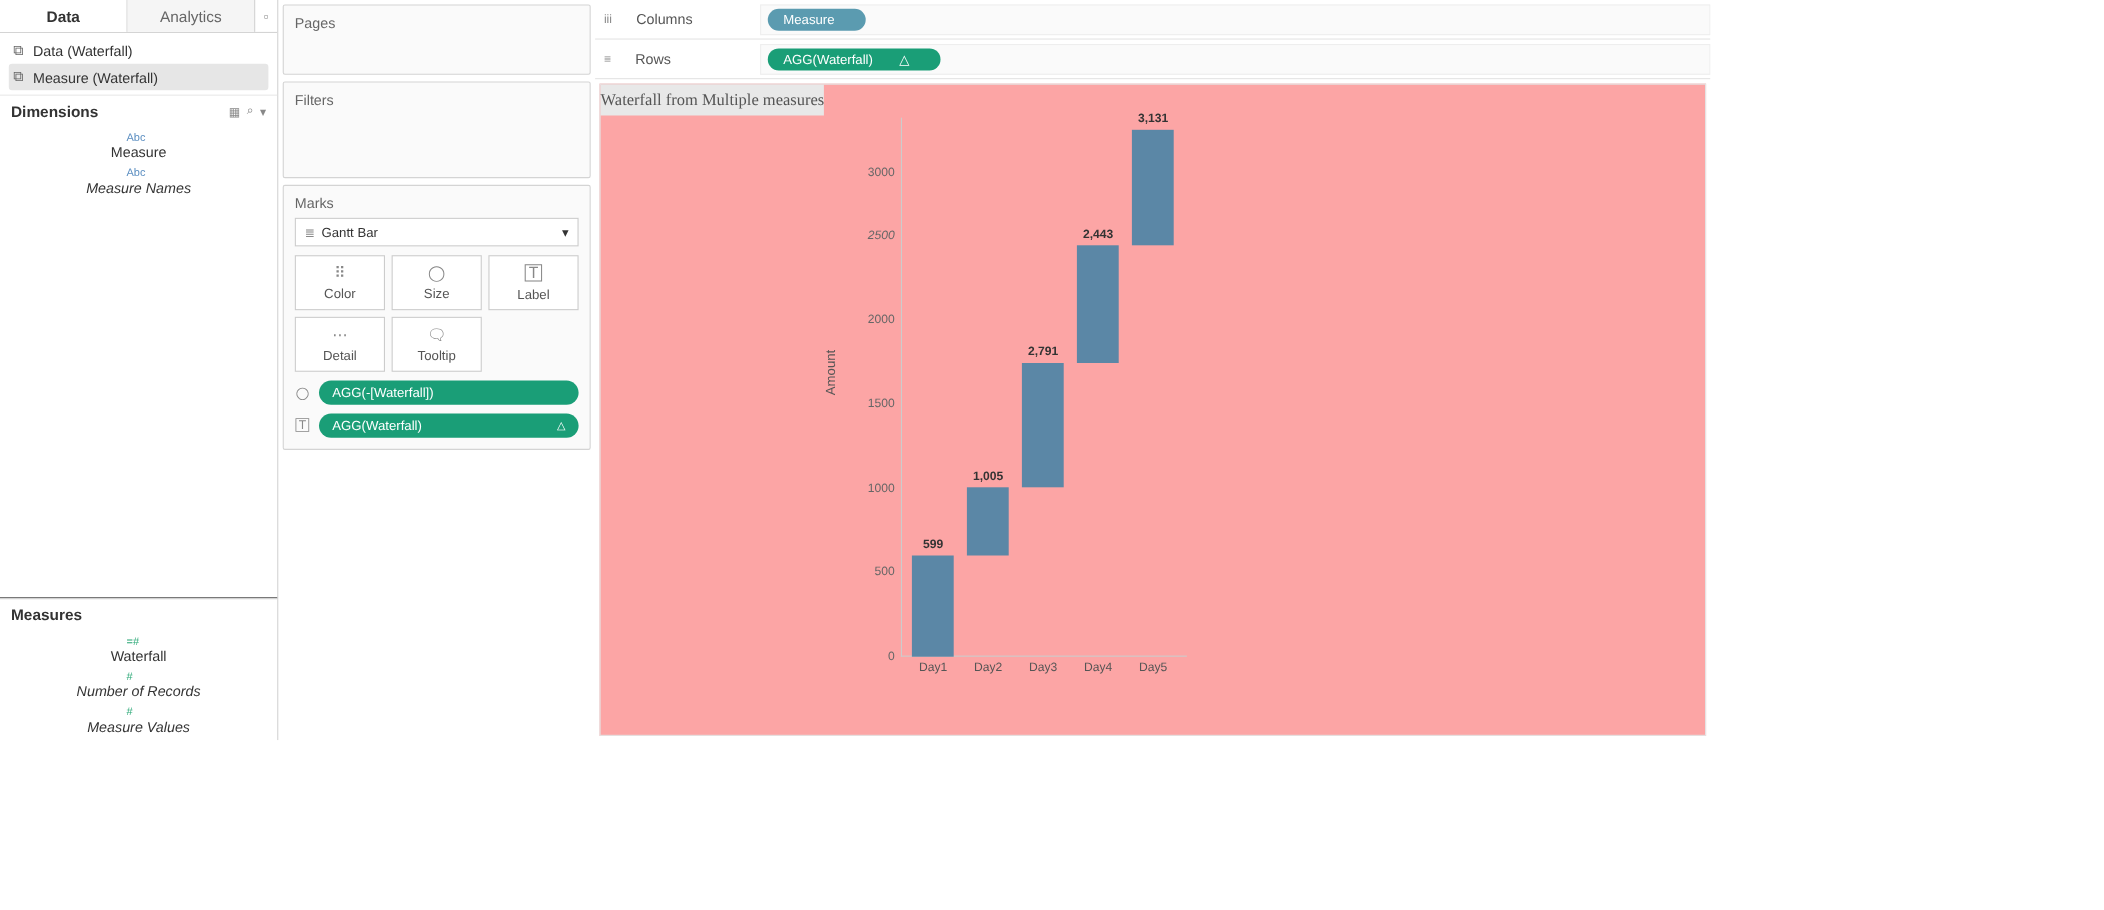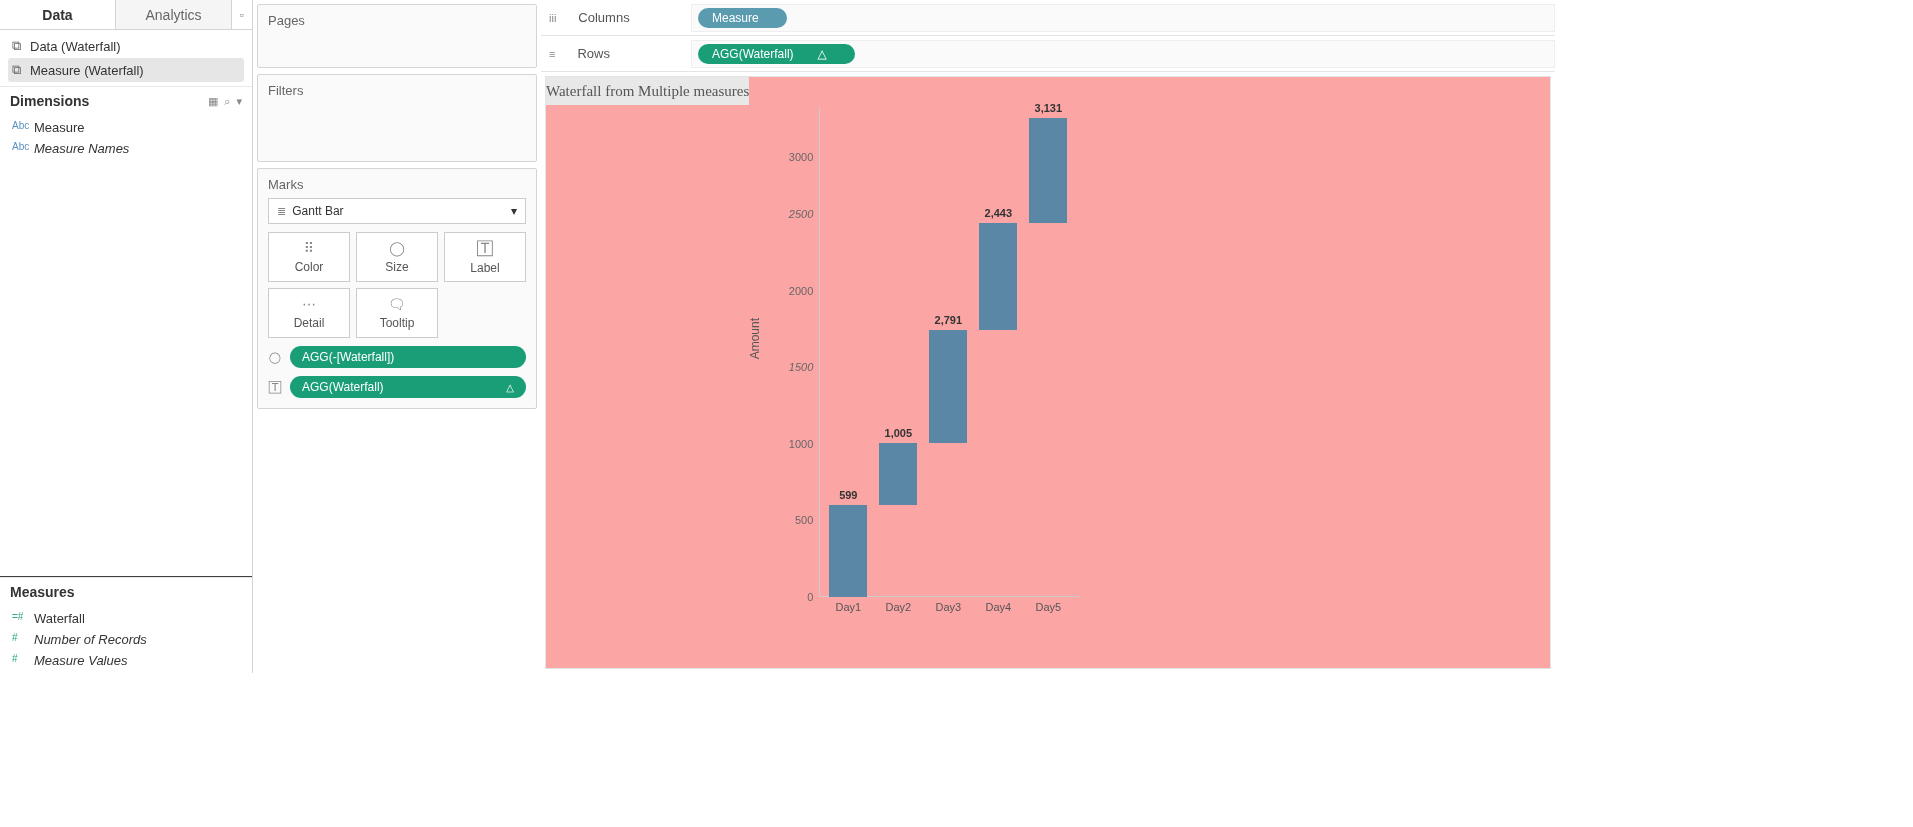--- a/index.html
+++ b/index.html
@@ -17,21 +17,21 @@
 .datasources { padding: 4px 8px; }
 .ds-item { display: flex; align-items: center; padding: 4px 4px; cursor: pointer; font-size: 13px; }
 .ds-item.selected { background: #e6e6e6; border-radius: 3px; }
 .ds-icon { width: 18px; color: #666; }
 
 .section-header { display: flex; align-items: center; justify-content: space-between; padding: 6px 10px; border-top: 1px solid #e8e8e8; }
 .section-header .title { font-weight: bold; font-size: 14px; }
 .section-header .tools { display: flex; gap: 6px; color: #888; font-size: 11px; }
 
 .field-list { padding: 2px 10px; }
-.field { display: flex; padding: 3px 2px; cursor: pointer; font-size: 13px; }
+.field { display: flex; align-items: center; padding: 3px 2px; cursor: pointer; font-size: 13px; flex-direction: column; }
 .field .type-icon { width: 22px; font-size: 10px; text-align: left; }
 .dim .type-icon { color: #5b8ec1; }
 .msr .type-icon { color: #2aa876; }
 .italic { font-style: italic; }
 .dim-area { flex: 1; min-height: 200px; }
 .msr-area { border-top: 1px solid #404040; }
 
 
 .middle { width: 288px; padding: 4px; display: flex; flex-direction: column; gap: 6px; }
 .card { border: 1px solid #d4d4d4; border-radius: 2px; background: #fafafa; padding: 8px 10px; }
@@ -222,21 +222,21 @@
       <div class="viz-title">Waterfall from Multiple measures</div>
       <div class="viz-body">
         <div class="ylabel">Amount</div>
         <div class="plot">
           <div class="axis-line-v"></div>
           <div class="axis-line"></div>
           <div class="yaxis" id="yaxis">
               <div class="ytick" style="bottom: 0px;">0</div>
               <div class="ytick" style="bottom: 76.5625px;">500</div>
               <div class="ytick" style="bottom: 153.125px;">1000</div>
-              <div class="ytick" style="bottom: 229.688px; font-style: italic;">1500</div>
+              <div class="ytick" style="bottom: 229.688px;">1500</div>
               <div class="ytick" style="bottom: 306.25px;">2000</div>
               <div class="ytick" style="bottom: 382.812px; font-style: italic;">2500</div>
               <div class="ytick" style="bottom: 440px;">3000</div>
             </div>
           <div class="bars" id="bars">
               <div class="bar" style="left: 10px; bottom: 0px; height: 91.7219px;"></div>
               <div class="bar-label" style="left: 29px; bottom: 95.7219px;">599</div>
               <div class="bar" style="left: 60px; bottom: 91.7219px; height: 62.1688px;"></div>
               <div class="bar-label" style="left: 79px; bottom: 157.891px;">1,005</div>
               <div class="bar" style="left: 110px; bottom: 153.891px; height: 113.619px;"></div>

